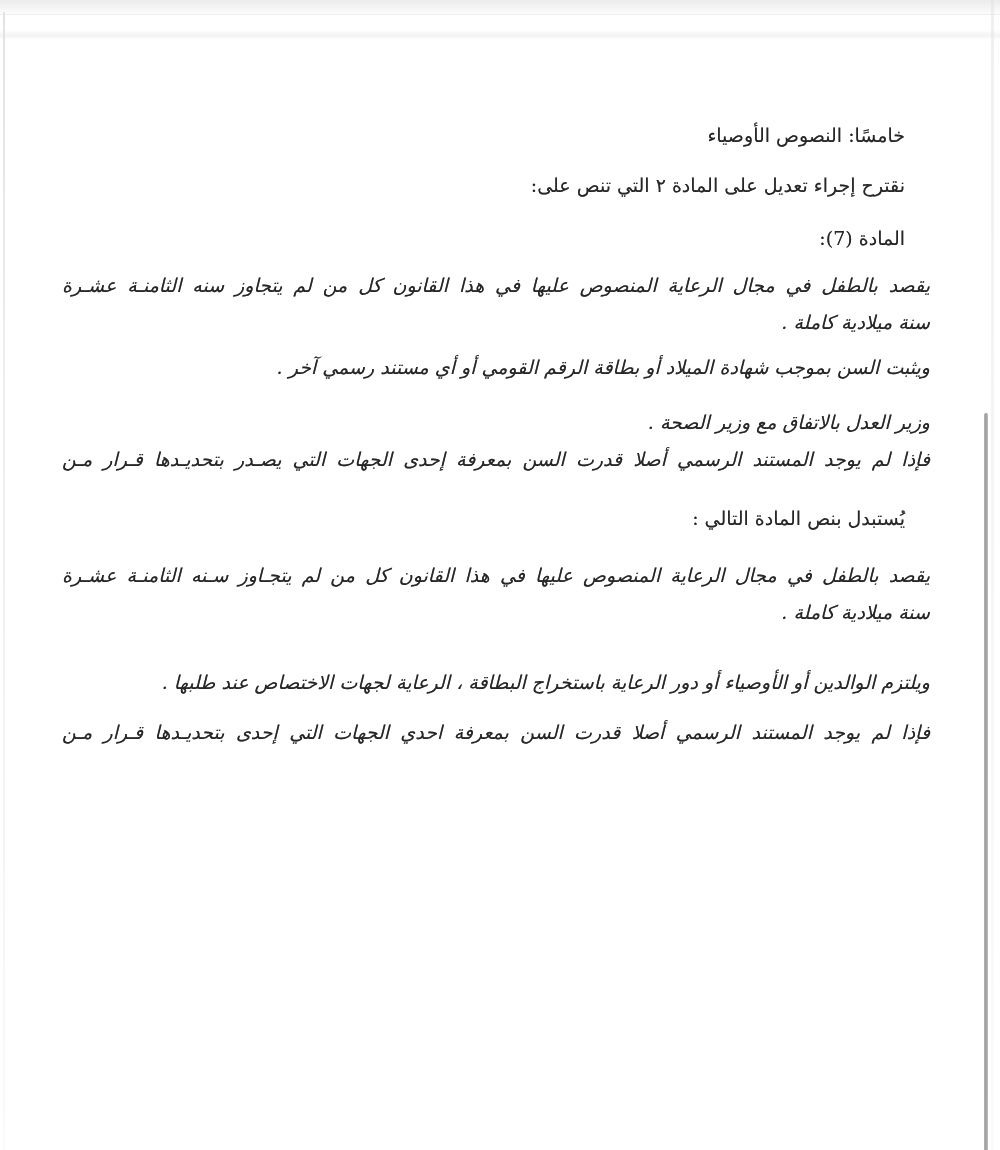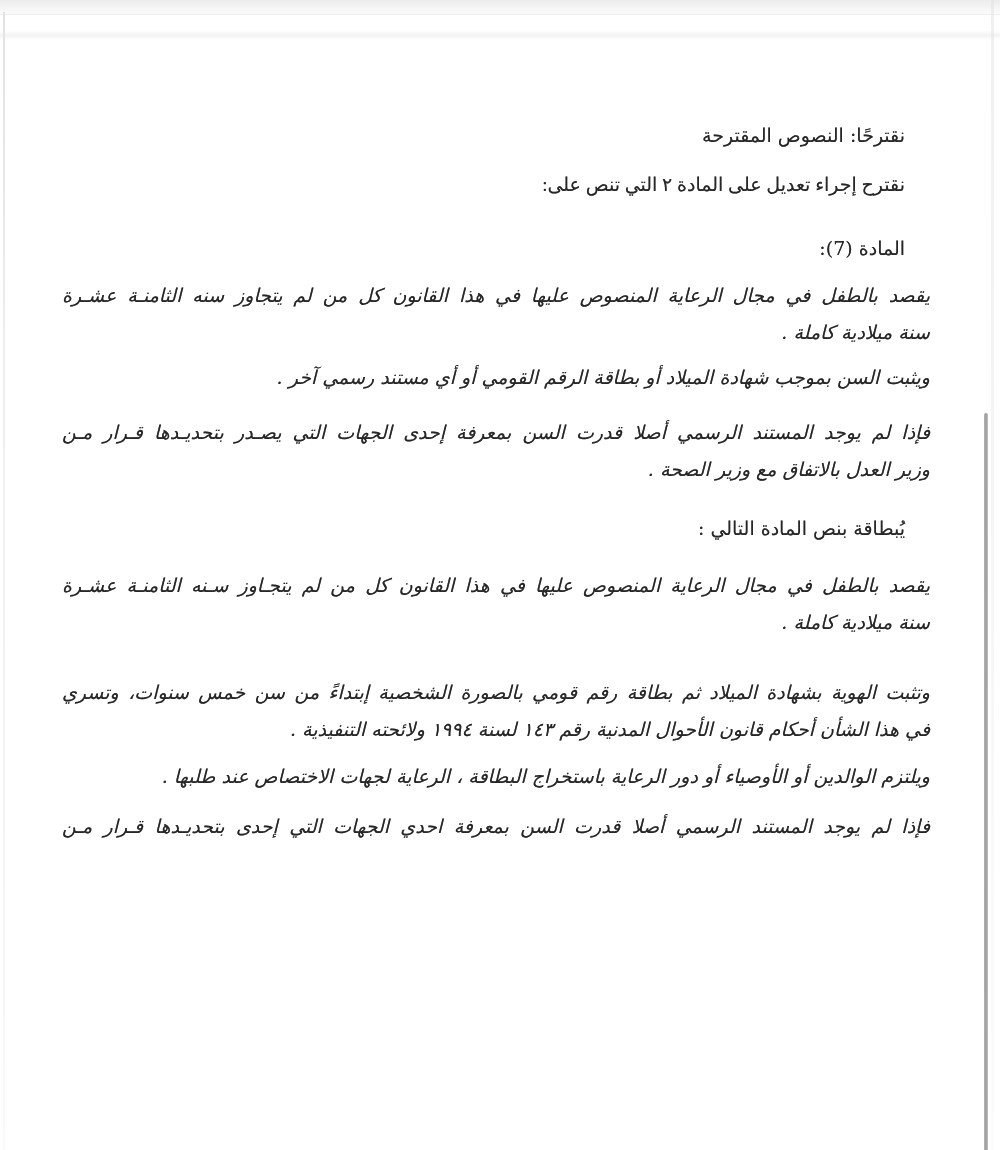--- a/index.html
+++ b/index.html
@@ -62,21 +62,21 @@
     font-size: 19px;
     letter-spacing: 0.1px;
     text-shadow: 0 0 0.5px rgba(40,40,40,0.55);
   }
   .h-line {
     line-height: 30px;
     margin-left: 0;
     margin-right: 25px; 
   }
   .heading-1 { margin-bottom: 20px; }
-  .heading-2 { margin-bottom: 33px; font-family: Liberation Serif, serif; }
+  .heading-2 { margin-bottom: 23px; }
   .heading-3 { margin-bottom: 14px; }
   .replace-heading { margin-bottom: 24px; }
   .para { margin: 0 0 0 0; }
   .para .line { line-height: 37px; }
   .jline {
     text-align: justify;
     text-align-last: justify;
     font-style: italic;
   }
   .rline { text-align: right; font-style: italic; }
@@ -92,51 +92,47 @@
 <body>
 
 <div class="scan-top-band"></div>
 <div class="scan-top-smudge"></div>
 <div class="scan-left-edge"></div>
 <div class="scan-right-soft"></div>
 <div class="scan-right-edge"></div>
 
 <div class="doc">
 
-  <div class="h-line heading-1">نقترحًا: النصوص المقترحة</div>
+  <div class="h-line heading-1">خامسًا: النصوص الأوصياء</div>
 
   <div class="h-line heading-2">نقترح إجراء تعديل على المادة ٢ التي تنص على:</div>
 
   <div class="h-line heading-3">المادة (7):</div>
 
   <div class="para p-current-def">
     <div class="line jline">يقصد بالطفل في مجال الرعاية المنصوص عليها في هذا القانون كل من لم يتجاوز سنه الثامنـة عشـرة</div>
     <div class="line rline">سنة ميلادية كاملة .</div>
   </div>
 
   <div class="para p-age-proof">
     <div class="line rline">ويثبت السن بموجب شهادة الميلاد أو بطاقة الرقم القومي أو أي مستند رسمي آخر .</div>
   </div>
 
   <div class="para p-no-doc">
+    <div class="line rline">وزير العدل بالاتفاق مع وزير الصحة .</div>
     <div class="line jline">فإذا لم يوجد المستند الرسمي أصلا قدرت السن بمعرفة إحدى الجهات التي يصـدر بتحديـدها قـرار مـن</div>
-    <div class="line rline">وزير العدل بالاتفاق مع وزير الصحة .</div>
   </div>
 
-  <div class="h-line replace-heading">يُبطاقة بنص المادة التالي :</div>
+  <div class="h-line replace-heading">يُستبدل بنص المادة التالي :</div>
 
   <div class="para p-new-def">
     <div class="line jline">يقصد بالطفل في مجال الرعاية المنصوص عليها في هذا القانون كل من لم يتجـاوز سـنه الثامنـة عشـرة</div>
     <div class="line rline">سنة ميلادية كاملة .</div>
   </div>
 
-  <div class="para p-identity">
-    <div class="line jline">وتثبت الهوية بشهادة الميلاد ثم بطاقة رقم قومي بالصورة الشخصية إبتداءً من سن خمس سنوات، وتسري</div>
-    <div class="line rline">في هذا الشأن أحكام قانون الأحوال المدنية رقم ١٤٣ لسنة ١٩٩٤  ولائحته التنفيذية .</div>
-  </div>
 
   <div class="para p-obligation">
     <div class="line rline">ويلتزم الوالدين أو الأوصياء أو دور الرعاية باستخراج البطاقة ، الرعاية لجهات الاختصاص عند طلبها .</div>
   </div>
 
   <div class="para p-no-doc-new">
     <div class="line jline">فإذا لم يوجد المستند الرسمي أصلا قدرت السن بمعرفة احدي الجهات التي إحدى بتحديـدها قـرار مـن</div>
   </div>
 
 </div>

